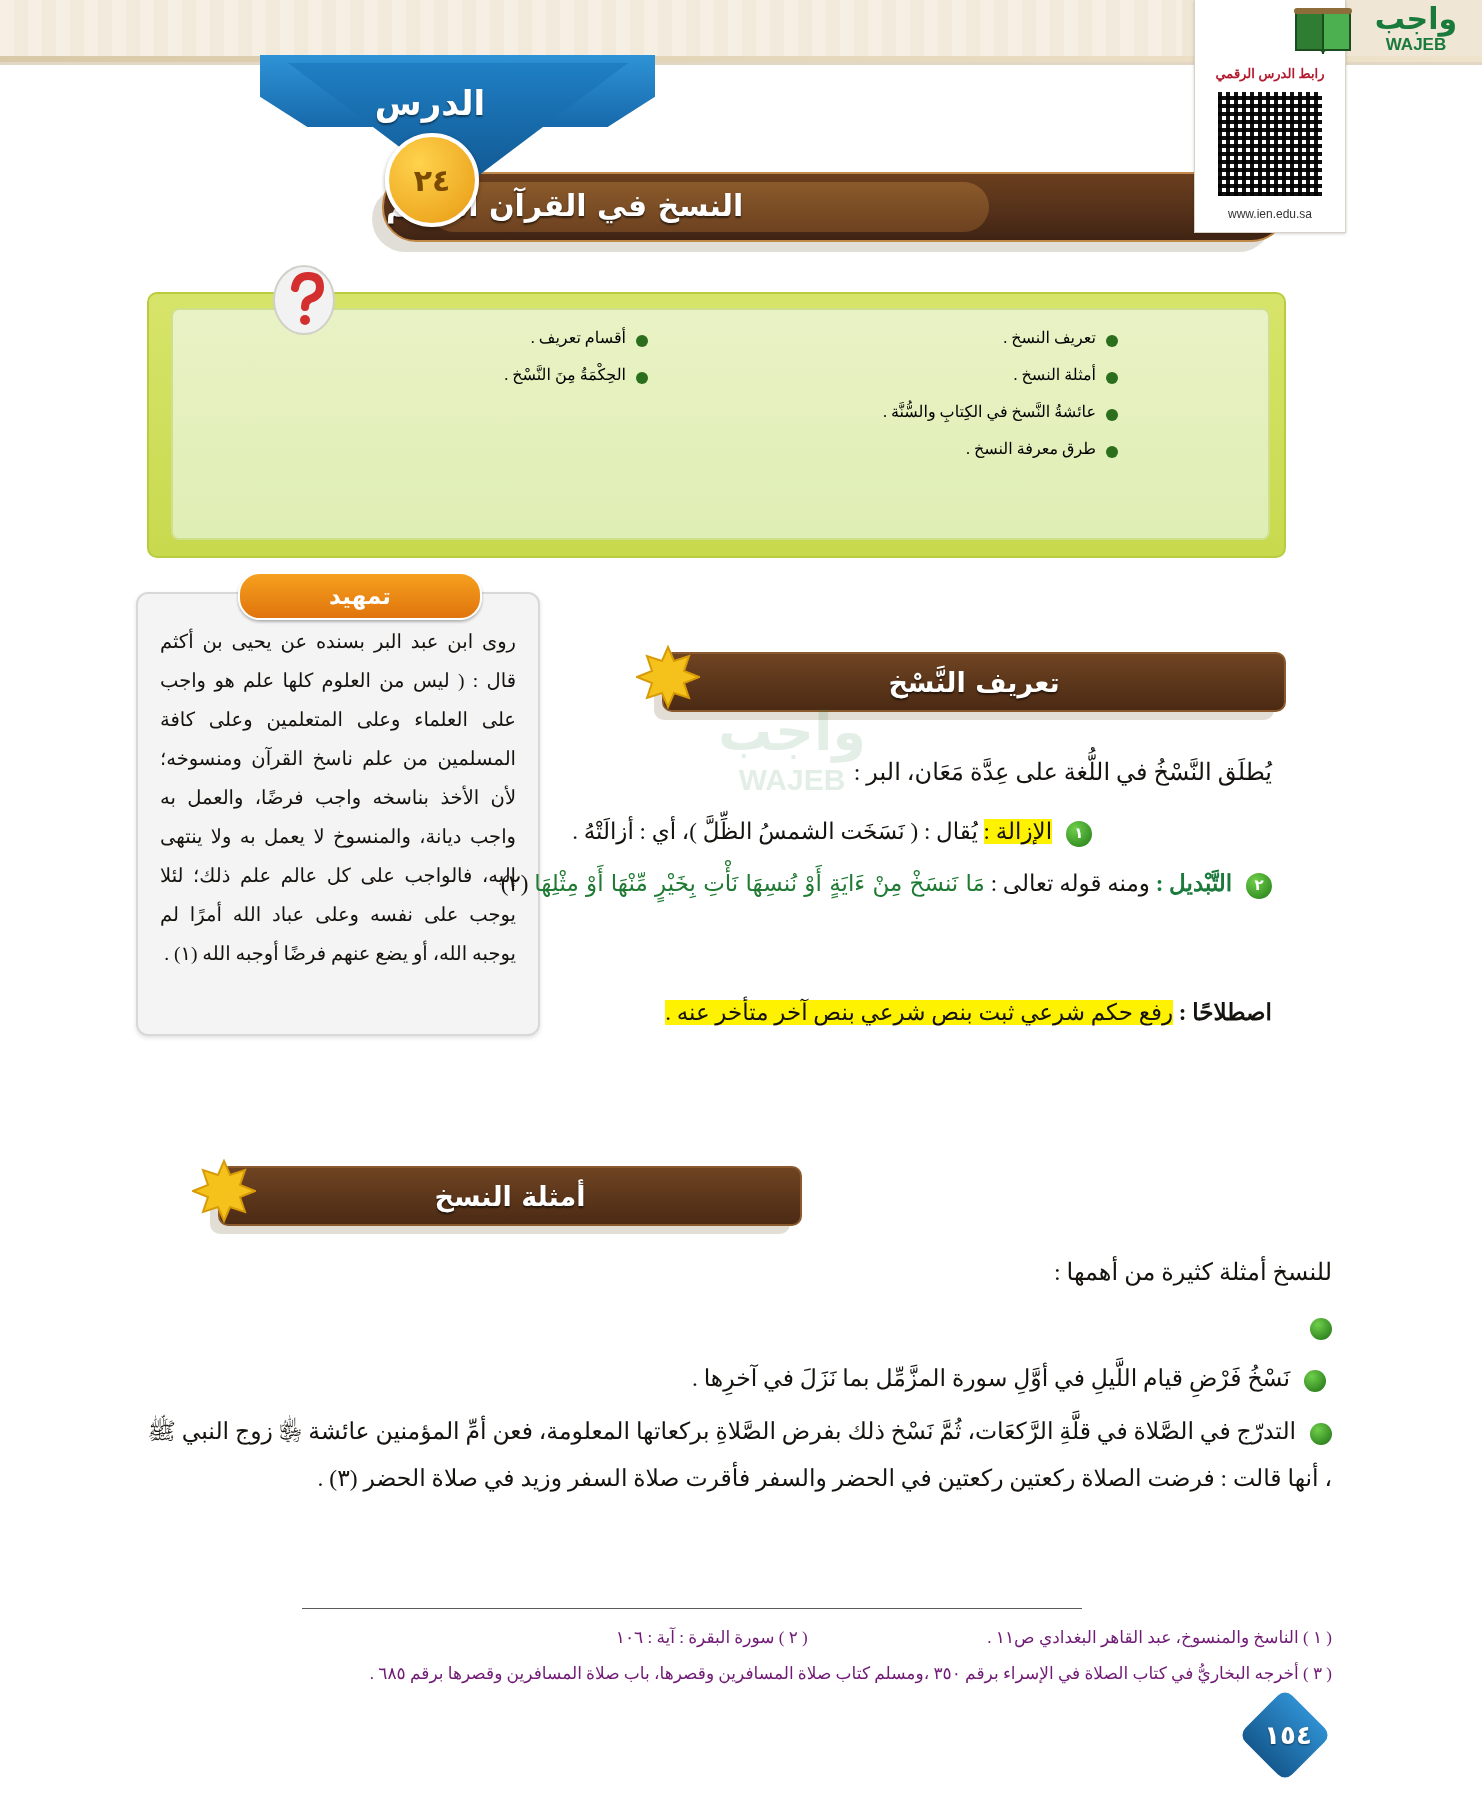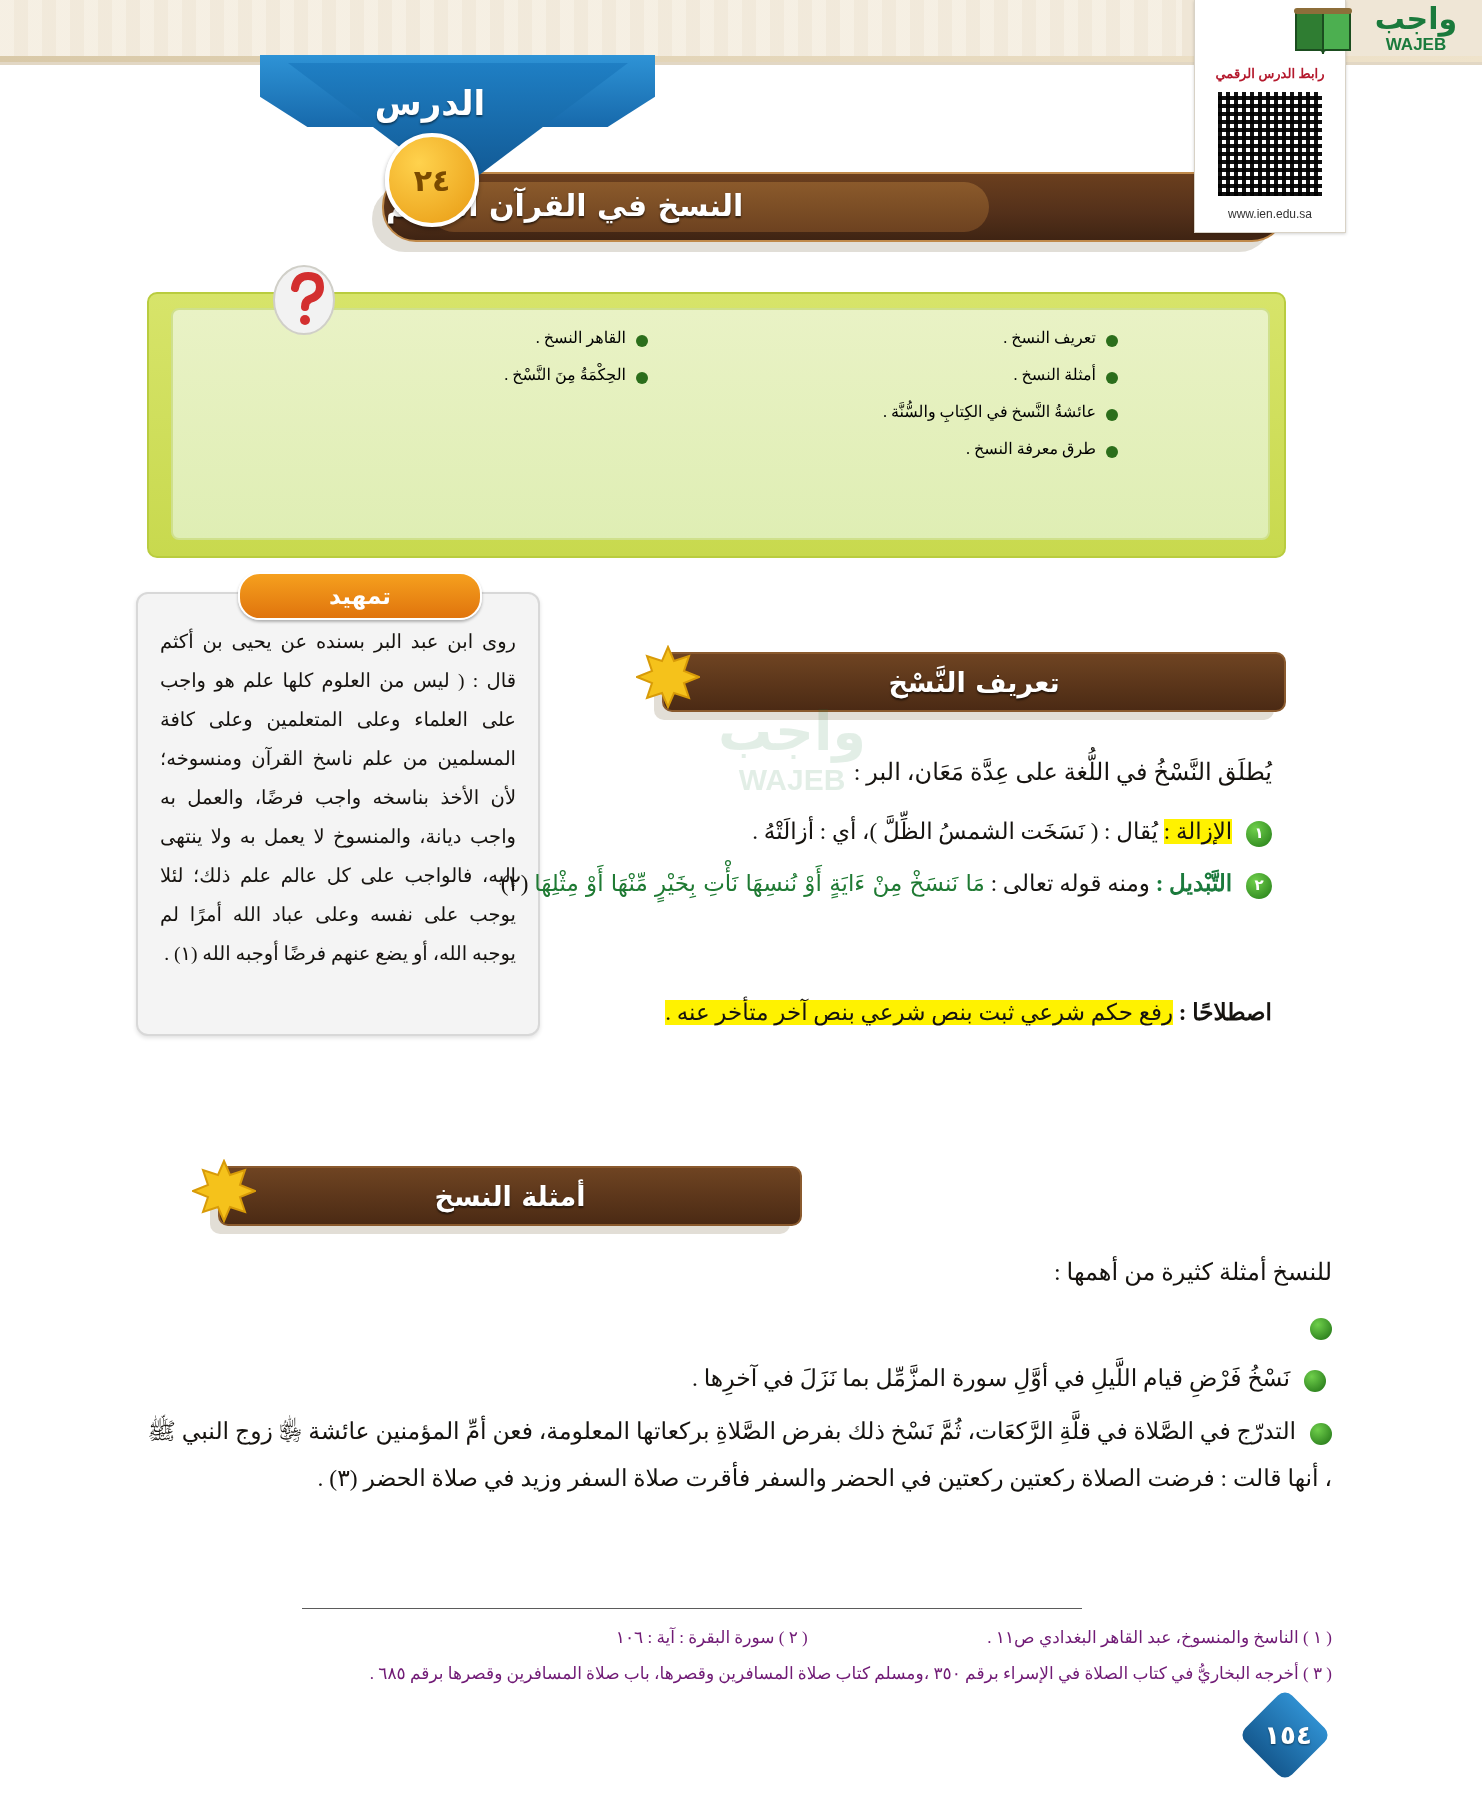--- a/index.html
+++ b/index.html
@@ -297,21 +297,21 @@
         <span>عائشةُ النَّسخ في الكِتابِ والسُّنَّة .</span>
       </div>
       <div class="obj-li">
         <span class="bullet"></span>
         <span>طرق معرفة النسخ .</span>
       </div>
     </div>
     <div class="obj-col left">
       <div class="obj-li">
         <span class="bullet"></span>
-        <span>القاهر النسخ .</span>
+        <span>أقسام تعريف .</span>
       </div>
       <div class="obj-li">
         <span class="bullet"></span>
         <span>الحِكْمَةُ مِنَ النَّسْخ .</span>
       </div>
     </div>
   </div>
   <div class="obj-qmark">
     <svg viewBox="0 0 70 76" width="70" height="76">
       <ellipse cx="35" cy="38" rx="30" ry="34" fill="#f2f2f2" stroke="#d0cfc8" stroke-width="2"></ellipse>
@@ -336,21 +336,21 @@
   <span class="ptext">تعريف النَّسْخ</span>
 </div>
 <div class="star" style="top:645px;right:782px;">
   <svg viewBox="0 0 64 64" width="64" height="64">
     <polygon points="32,2 38,16 53,11 48,26 63,32 48,38 53,53 38,48 32,62 26,48 11,53 16,38 1,32 16,26 11,11 26,16" fill="#f5c21b" stroke="#d89b08" stroke-width="2"></polygon>
   </svg>
 </div>
 
 <div class="body-text" style="position:absolute;top:750px;right:210px;width:880px;font-size:24px;line-height:1.9;">يُطلَق النَّسْخُ في اللُّغة على عِدَّة مَعَان، البر :</div>
 
-<div class="body-text" style="position:absolute;top:810px;right:210px;width:880px;font-size:23px;line-height:1.9;">
+<div class="body-text" style="position:absolute;top:810px;right:210px;width:880px;font-size:23px;line-height:1.9;text-align:center;">
   <span class="num-circle">١</span>
   <span class="hl">الإزالة :</span>
   <span>يُقال : ( نَسَخَت الشمسُ الظِّلَّ )، أي : أزالَتْهُ .</span>
 </div>
 
 <div class="body-text" style="position:absolute;top:862px;right:210px;width:880px;font-size:23px;line-height:1.9;">
   <span class="num-circle">٢</span>
   <span class="green-label">التَّبْديل :</span>
   <span>ومنه قوله تعالى :</span>
   <span class="quran">مَا نَنسَخْ مِنْ ءَايَةٍ أَوْ نُنسِهَا نَأْتِ بِخَيْرٍ مِّنْهَا أَوْ مِثْلِهَا</span>

